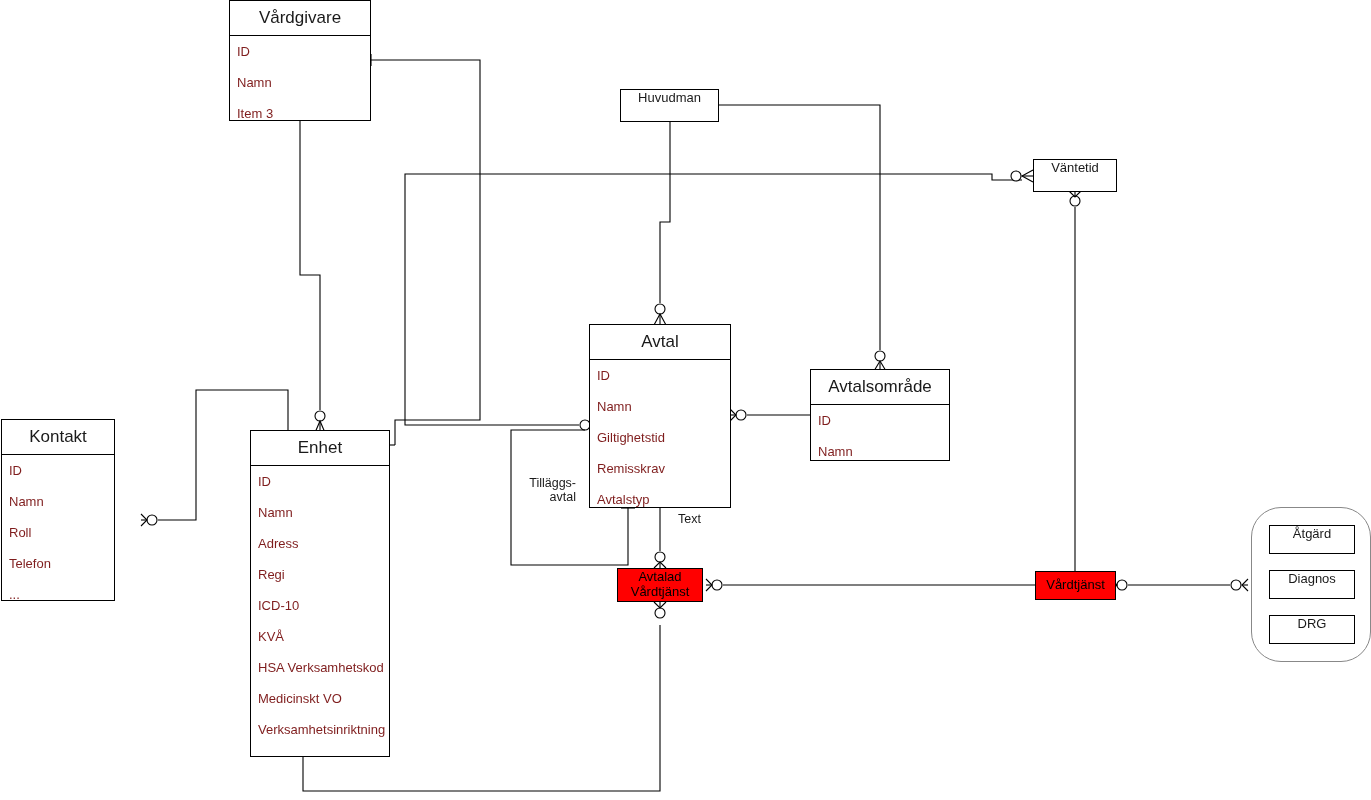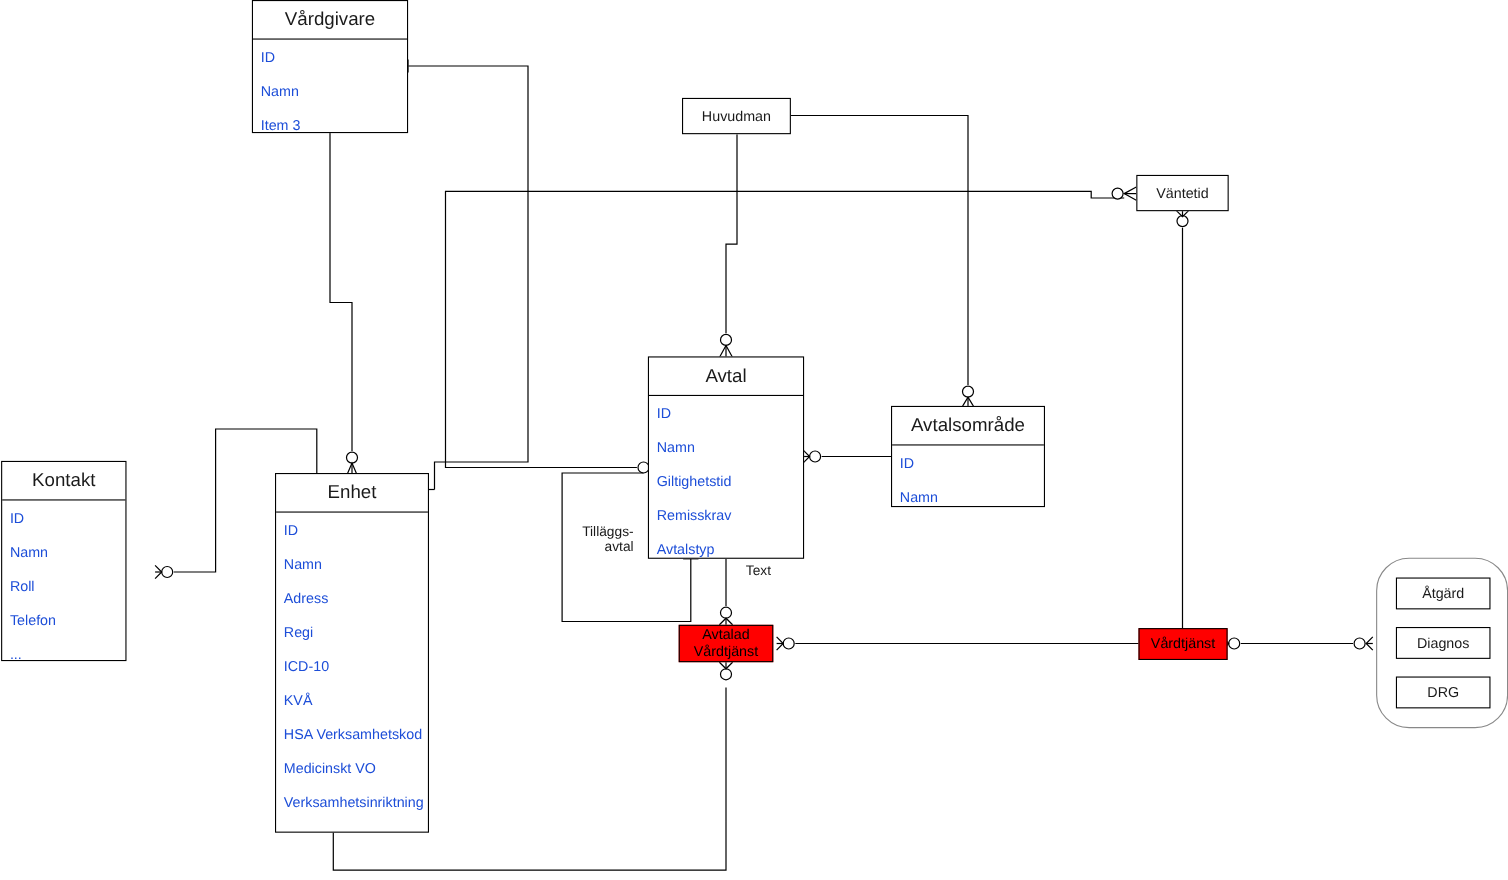--- a/index.html
+++ b/index.html
@@ -54,30 +54,29 @@
     border-bottom: 1.2px solid #000000;
   }
   .entity .attrs {
     box-sizing: border-box;
     padding: 0;
   }
   .entity .attr {
     box-sizing: border-box;
     padding: 9px 0 9px 7px;
     font-size: 13px;
-    color: #1d4ed8;
+    color: #7f1d1d;
     white-space: nowrap;
   }
   .simple-box {
     position: absolute;
     box-sizing: border-box;
     background: #ffffff;
     border: 1.2px solid #000000;
     display: flex;
-    align-items: center;
     justify-content: center;
     font-size: 13px;
     color: #1a1a1a;
     text-align: center;
   }
   .red-box {
     position: absolute;
     box-sizing: border-box;
     background: #ff0000;
     border: 1.4px solid #000000;

